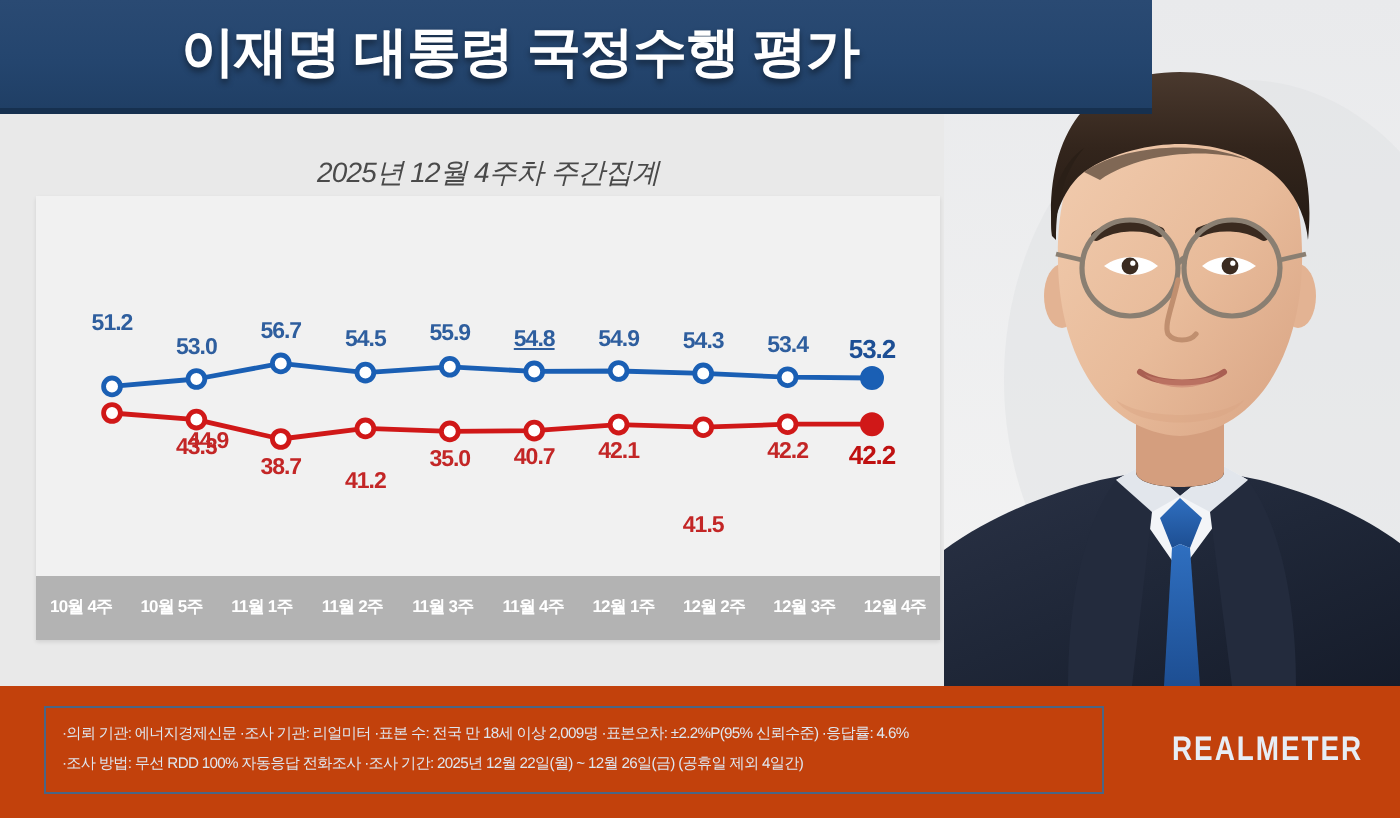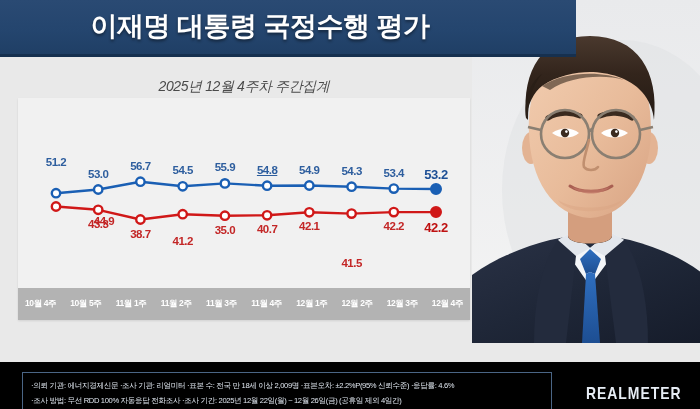--- a/index.html
+++ b/index.html
@@ -68,22 +68,22 @@
   .val-lab.last.red{color:#bf1111;}
 
   
   .portrait{
     position:absolute;right:0;top:0;width:228px;height:343px;overflow:hidden;
   }
   .portrait svg{position:absolute;left:0;top:0;}
 
   
   .footer{
-    position:absolute;left:0;bottom:0;width:700px;height:47px;
-    background:#000000;
+    position:absolute;left:0;bottom:0;width:700px;height:66px;
+    background:#c2410c;
   }
   .footer-box{
     position:absolute;left:22px;top:10px;width:530px;height:44px;
     border:1px solid #4a6585;
     box-sizing:border-box;
     padding:5px 8px;
   }
   .footer-line{
     font-size:7.6px;color:#dfe6ef;letter-spacing:-0.35px;
     line-height:15px;white-space:nowrap;

